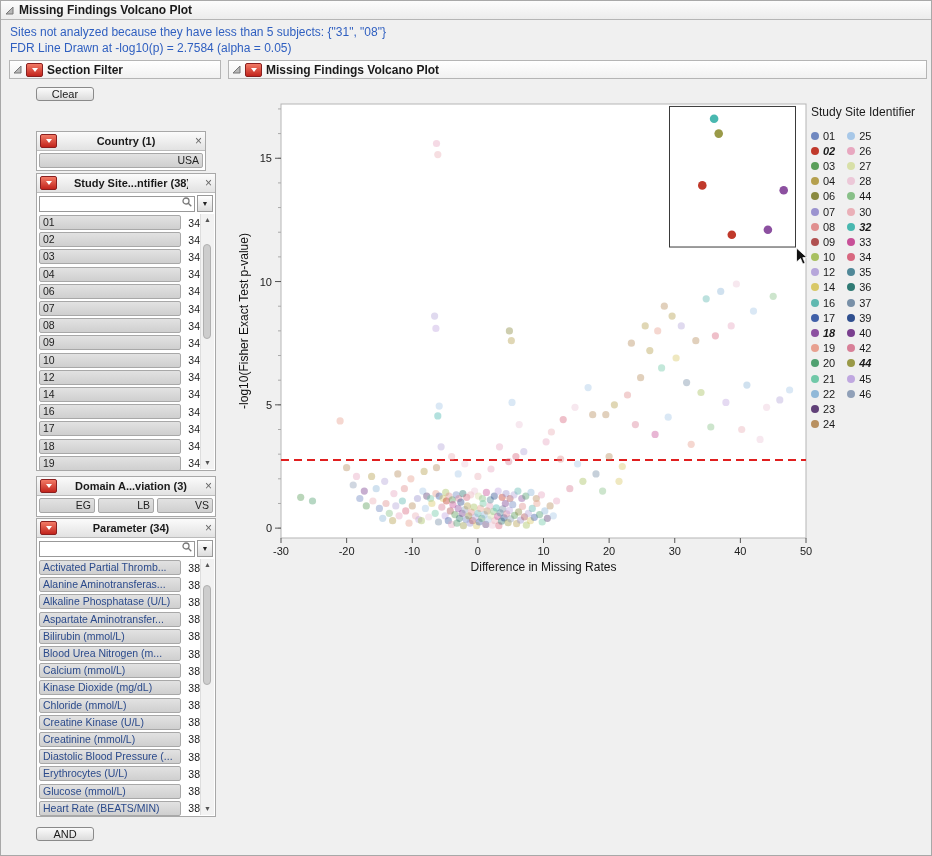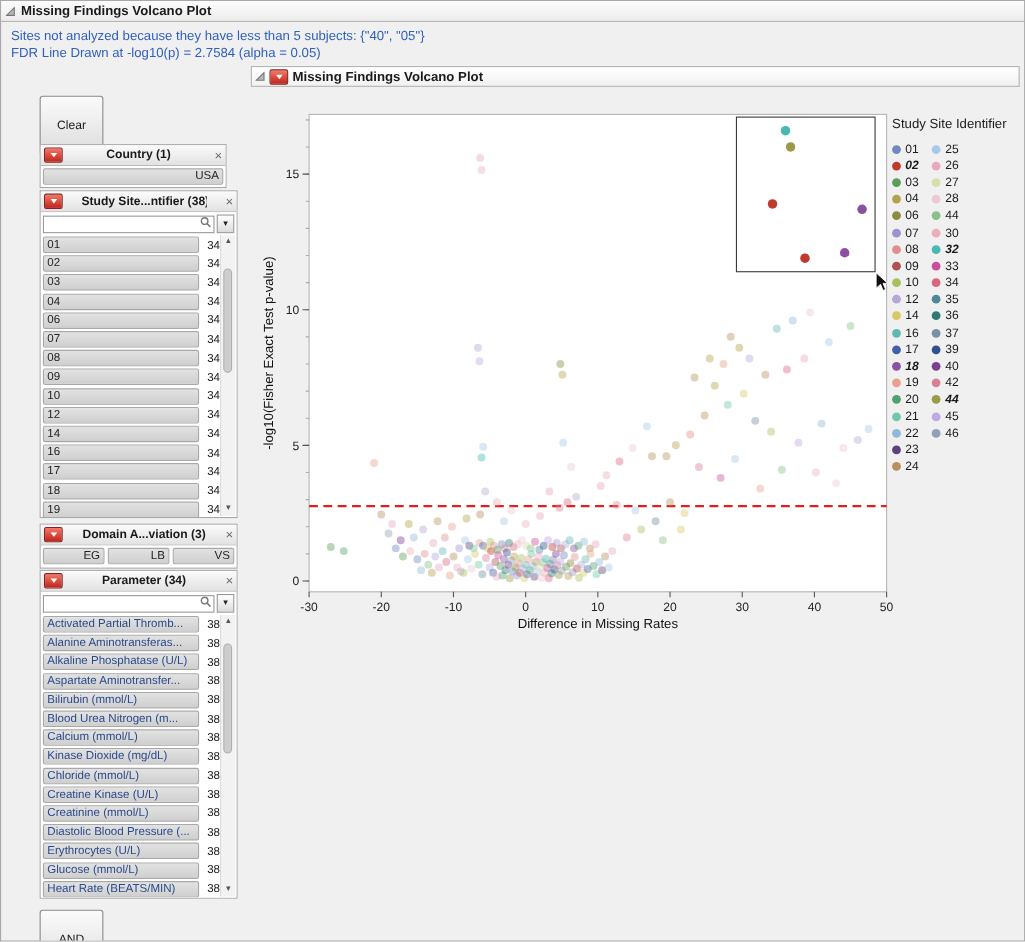--- a/index.html
+++ b/index.html
@@ -11,21 +11,21 @@
   .notes{position:absolute;left:9px;top:23px;color:#2f5fc0;font-size:12px;line-height:16px}
   .hdrbox{position:absolute;height:17px;background:linear-gradient(#ffffff,#f1f1f1);border:1px solid #b5b5b5;
         display:flex;align-items:center;gap:4px;padding:0 3px;font-weight:bold;font-size:12px;box-sizing:content-box}
   .hdr-left{left:8px;top:59px;width:204px}
   .hdr-right{left:227px;top:59px;width:691px}
   .disc{width:9px;height:9px;flex:0 0 auto}
   .redbtn{width:15px;height:12px;background:linear-gradient(#f27a66,#c2241c);border:1px solid #8a1f1f;
         border-radius:2px;display:inline-flex;align-items:center;justify-content:center;flex:0 0 auto}
   .redbtn::after{content:"";border-left:3px solid transparent;border-right:3px solid transparent;border-top:4px solid #fff}
   .btn{position:absolute;background:linear-gradient(#fbfbfb,#dcdcdc);border:1px solid #8a8a8a;border-radius:3px;
-        font-size:11px;padding:20px 0;width:56px;text-align:center}
+        font-size:11px;padding:0 0;width:56px;text-align:center}
   .fgroup{position:absolute;left:35px;background:#fff;border:1px solid #a8a8a8;box-sizing:border-box;overflow:hidden}
   .fhead{height:19px;background:linear-gradient(#fbfbfb,#e2e2e2);border-bottom:1px solid #bbb;
         display:flex;align-items:center;padding:0 3px;gap:17px;box-sizing:border-box}
   .ftitle{flex:1;text-align:center;font-weight:bold;font-size:11px;white-space:nowrap;overflow:hidden}
   .fclose{color:#666;font-size:12px;line-height:10px}
   .fsearch{height:20px;display:flex;align-items:center;padding:1px 2px;gap:2px;background:#fff;box-sizing:border-box}
   .sinp{flex:1;position:relative}
   .sinp input{width:100%;height:16px;border:1px solid #999;font-size:11px;padding:0 14px 0 3px;box-sizing:border-box;
         font-family:"Liberation Sans",sans-serif}
   .mag{position:absolute;right:3px;top:3px}
@@ -61,24 +61,31 @@
 <div class="page">
 
   <div class="titlebar">
     <svg class="disc" viewBox="0 0 9 9">
       <polygon points="8,1 1,8 8,8" fill="#b8b8b8" stroke="#777" stroke-width="1"></polygon>
       </svg>
     <span>Missing Findings Volcano Plot</span>
   </div>
 
   <div class="notes">
-    <div>Sites not analyzed because they have less than 5 subjects: {"40", "05"}</div>
+    <div>Sites not analyzed because they have less than 5 subjects: {"31", "08"}</div>
     <div>FDR Line Drawn at -log10(p) = 2.7584 (alpha = 0.05)</div>
   </div>
 
+  <div class="hdrbox hdr-left">
+    <svg class="disc" viewBox="0 0 9 9">
+      <polygon points="8,1 1,8 8,8" fill="#b8b8b8" stroke="#777" stroke-width="1"></polygon>
+      </svg>
+    <span class="redbtn"></span>
+    <span>Section Filter</span>
+  </div>
   <div class="hdrbox hdr-right">
     <svg class="disc" viewBox="0 0 9 9">
       <polygon points="8,1 1,8 8,8" fill="#b8b8b8" stroke="#777" stroke-width="1"></polygon>
       </svg>
     <span class="redbtn"></span>
     <span>Missing Findings Volcano Plot</span>
   </div>
 
   <div class="btn" style="left:35px;top:86px">Clear</div>
 

